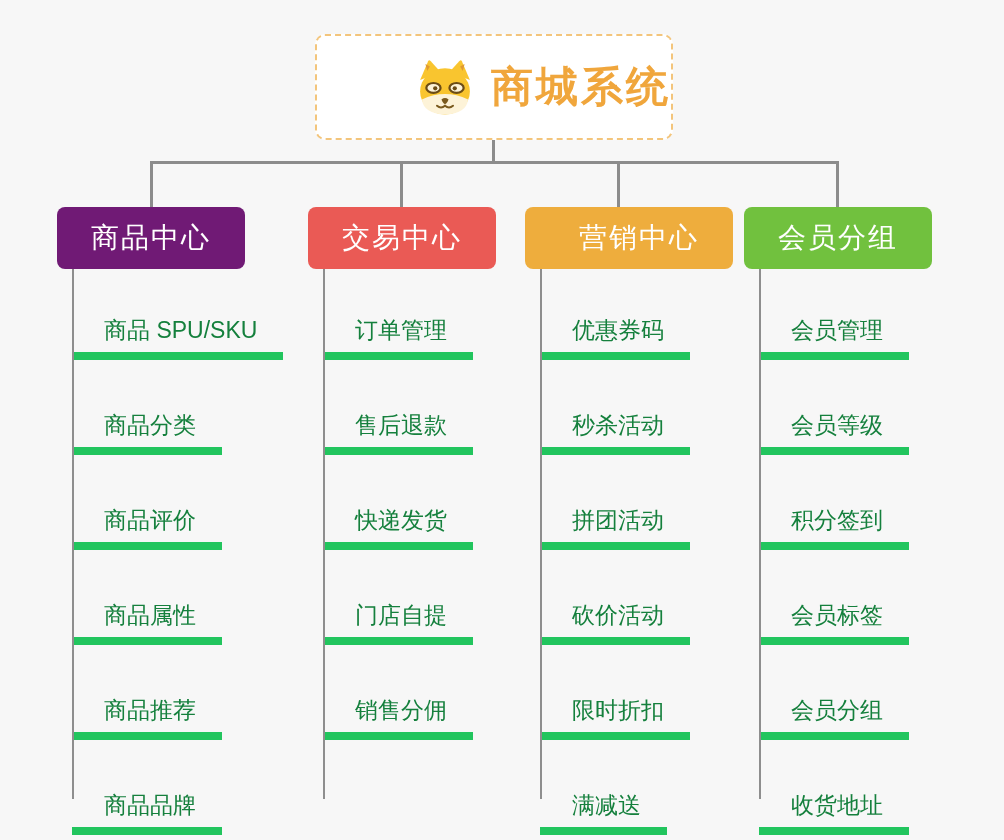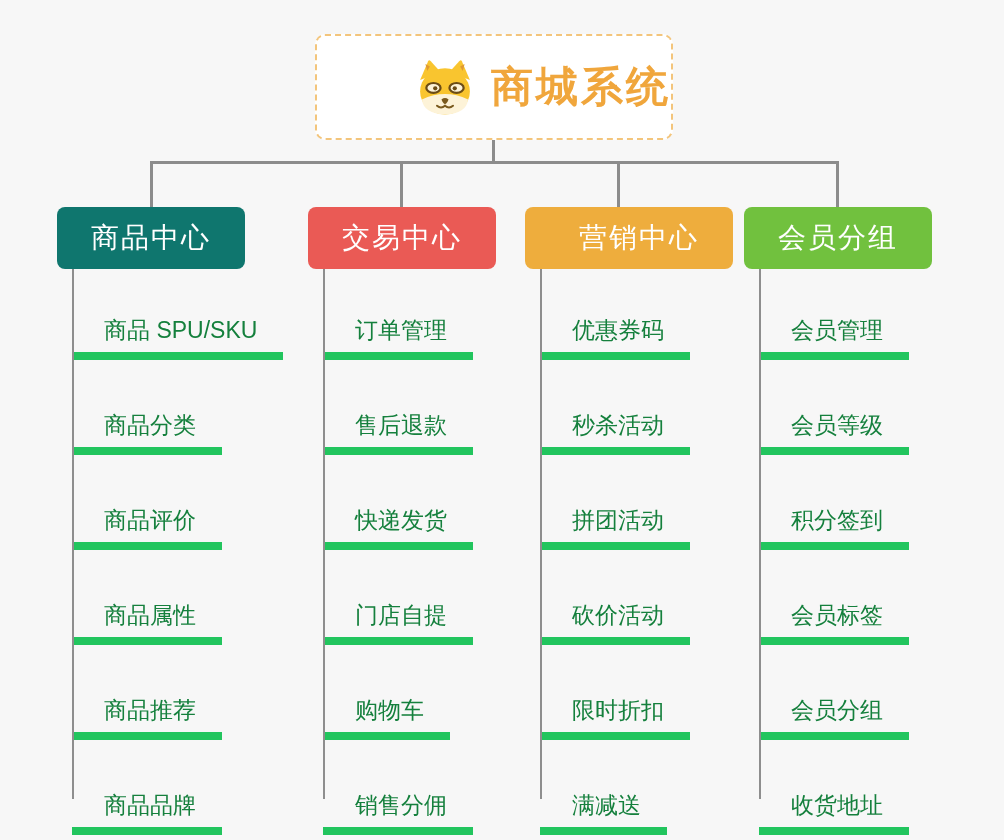--- a/index.html
+++ b/index.html
@@ -55,21 +55,21 @@
   .branch-box{
     width:188px;height:62px;
     border-radius:8px;
     display:flex;align-items:center;justify-content:center;
     color:#ffffff;
     font-size:28px;
     font-weight:500;
     letter-spacing:2px;
     cursor:pointer;
   }
-  .col-0 .branch-box{background:#0f766e;}
+  .col-0 .branch-box{background:#701a75;}
   .col-1 .branch-box{background:#ea5a55;}
   .col-2 .branch-box{background:#eead3d;padding-left:20px;}
   .col-3 .branch-box{background:#71c13e;}
 
   .vline{
     position:absolute;
     left:15px;top:62px;
     width:2px;height:530px;
     background:#8e8e8e;
   }
@@ -135,21 +135,20 @@
   <div class="branch-col col-1">
     <div class="branch-box">
       <span>交易中心</span>
     </div>
     <div class="vline"></div>
     <div class="leaf-list">
       <div class="leaf-item"><span class="leaf-label">订单管理</span></div>
       <div class="leaf-item"><span class="leaf-label">售后退款</span></div>
       <div class="leaf-item"><span class="leaf-label">快递发货</span></div>
       <div class="leaf-item"><span class="leaf-label">门店自提</span></div>
-      <div class="leaf-item"><span class="leaf-label">购物车</span></div>
       <div class="leaf-item"><span class="leaf-label">销售分佣</span></div>
     </div>
   </div>
 
   <div class="branch-col col-2">
     <div class="branch-box">
       <span>营销中心</span>
     </div>
     <div class="vline"></div>
     <div class="leaf-list">

